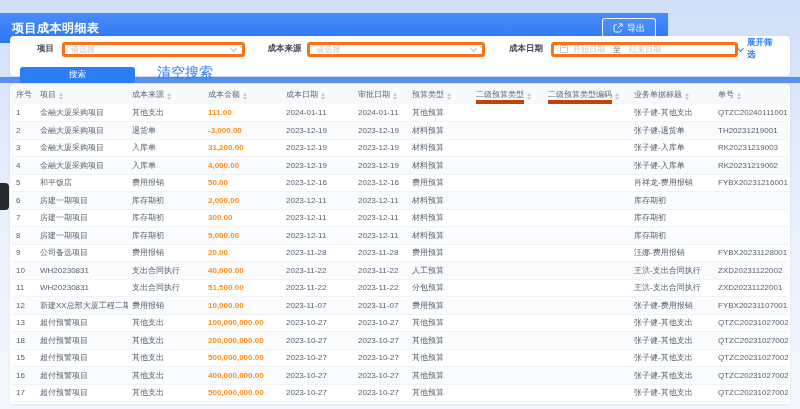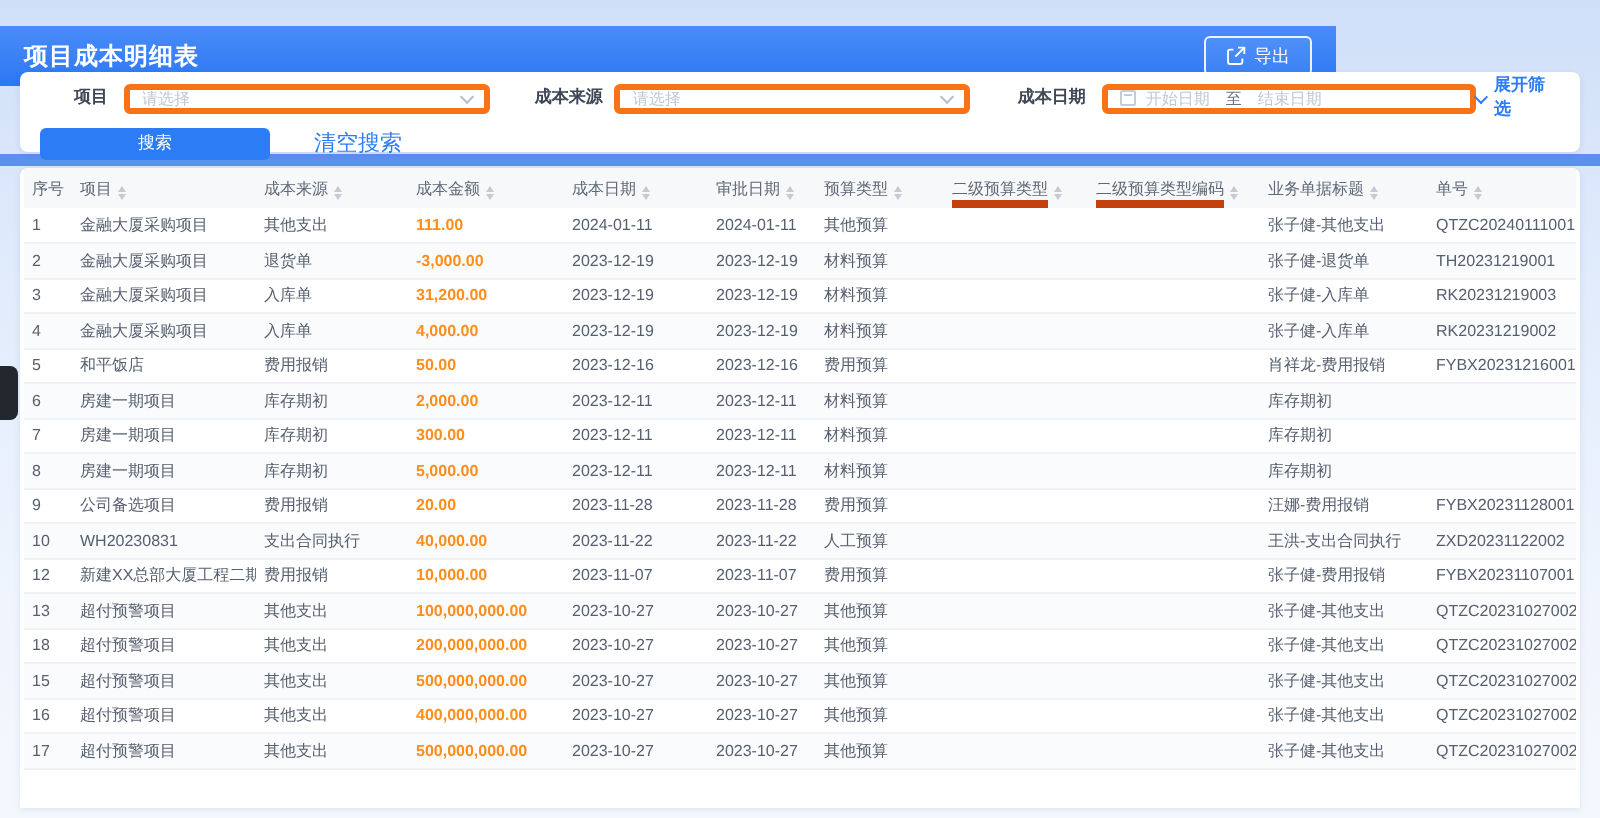--- a/index.html
+++ b/index.html
@@ -47,21 +47,21 @@
   .cal::before { content:""; position:absolute; left:1px; right:1px; top:1px; height:1px; background:#c6ccd6; }
   .date-sep { font-size:8px; color:#6b7污3; color:#6b7383; margin:0 8px; }
   .expand-link { margin-left:auto; display:flex; align-items:center; gap:4px; color:var(--primary); font-size:8.5px; font-weight:700; cursor:pointer; }
   .expand-link .chev { border-color:var(--primary); }
   .btn-row { display:flex; align-items:flex-end; margin-top:6px; }
   .search-btn {
     width:115px; height:16px; border:none; border-radius:3px;
     background:var(--primary); color:#fff; font-size:8.5px; cursor:pointer;
     display:flex; align-items:center; justify-content:center; font-family:inherit;
   }
-  .clear-btn { margin-left:16px; border:none; background:none; color:var(--primary); font-size:11px; cursor:pointer; font-family:inherit; }
+  .clear-btn { margin-left:16px; border:none; background:none; color:var(--primary); font-size:14px; cursor:pointer; font-family:inherit; }
   
   .table-card {
     position:absolute; top:84px; left:10px; width:780px; height:320px;
     background:#fff; border-radius:4px 4px 0 0; overflow:hidden;
     box-shadow:0 1px 3px rgba(30,70,140,.10);
   }
   table { border-collapse:collapse; table-layout:fixed; width:776px; margin-left:2px; font-size:8px; }
   thead th {
     height:20px; background:#f7f8fa; color:#5d6878; font-weight:500;
     text-align:left; padding:0 4px; white-space:nowrap; overflow:hidden;
@@ -314,20 +314,33 @@
           <td class="amount">40,000.00</td>
           <td>2023-11-22</td>
           <td>2023-11-22</td>
           <td>人工预算</td>
           <td></td>
           <td></td>
           <td>王洪-支出合同执行</td>
           <td>ZXD20231122002</td>
         </tr>
         <tr>
+          <td>11</td>
+          <td>WH20230831</td>
+          <td>支出合同执行</td>
+          <td class="amount">51,500.00</td>
+          <td>2023-11-22</td>
+          <td>2023-11-22</td>
+          <td>分包预算</td>
+          <td></td>
+          <td></td>
+          <td>王洪-支出合同执行</td>
+          <td>ZXD20231122001</td>
+        </tr>
+        <tr>
           <td>12</td>
           <td>新建XX总部大厦工程二期</td>
           <td>费用报销</td>
           <td class="amount">10,000.00</td>
           <td>2023-11-07</td>
           <td>2023-11-07</td>
           <td>费用预算</td>
           <td></td>
           <td></td>
           <td>张子健-费用报销</td>

